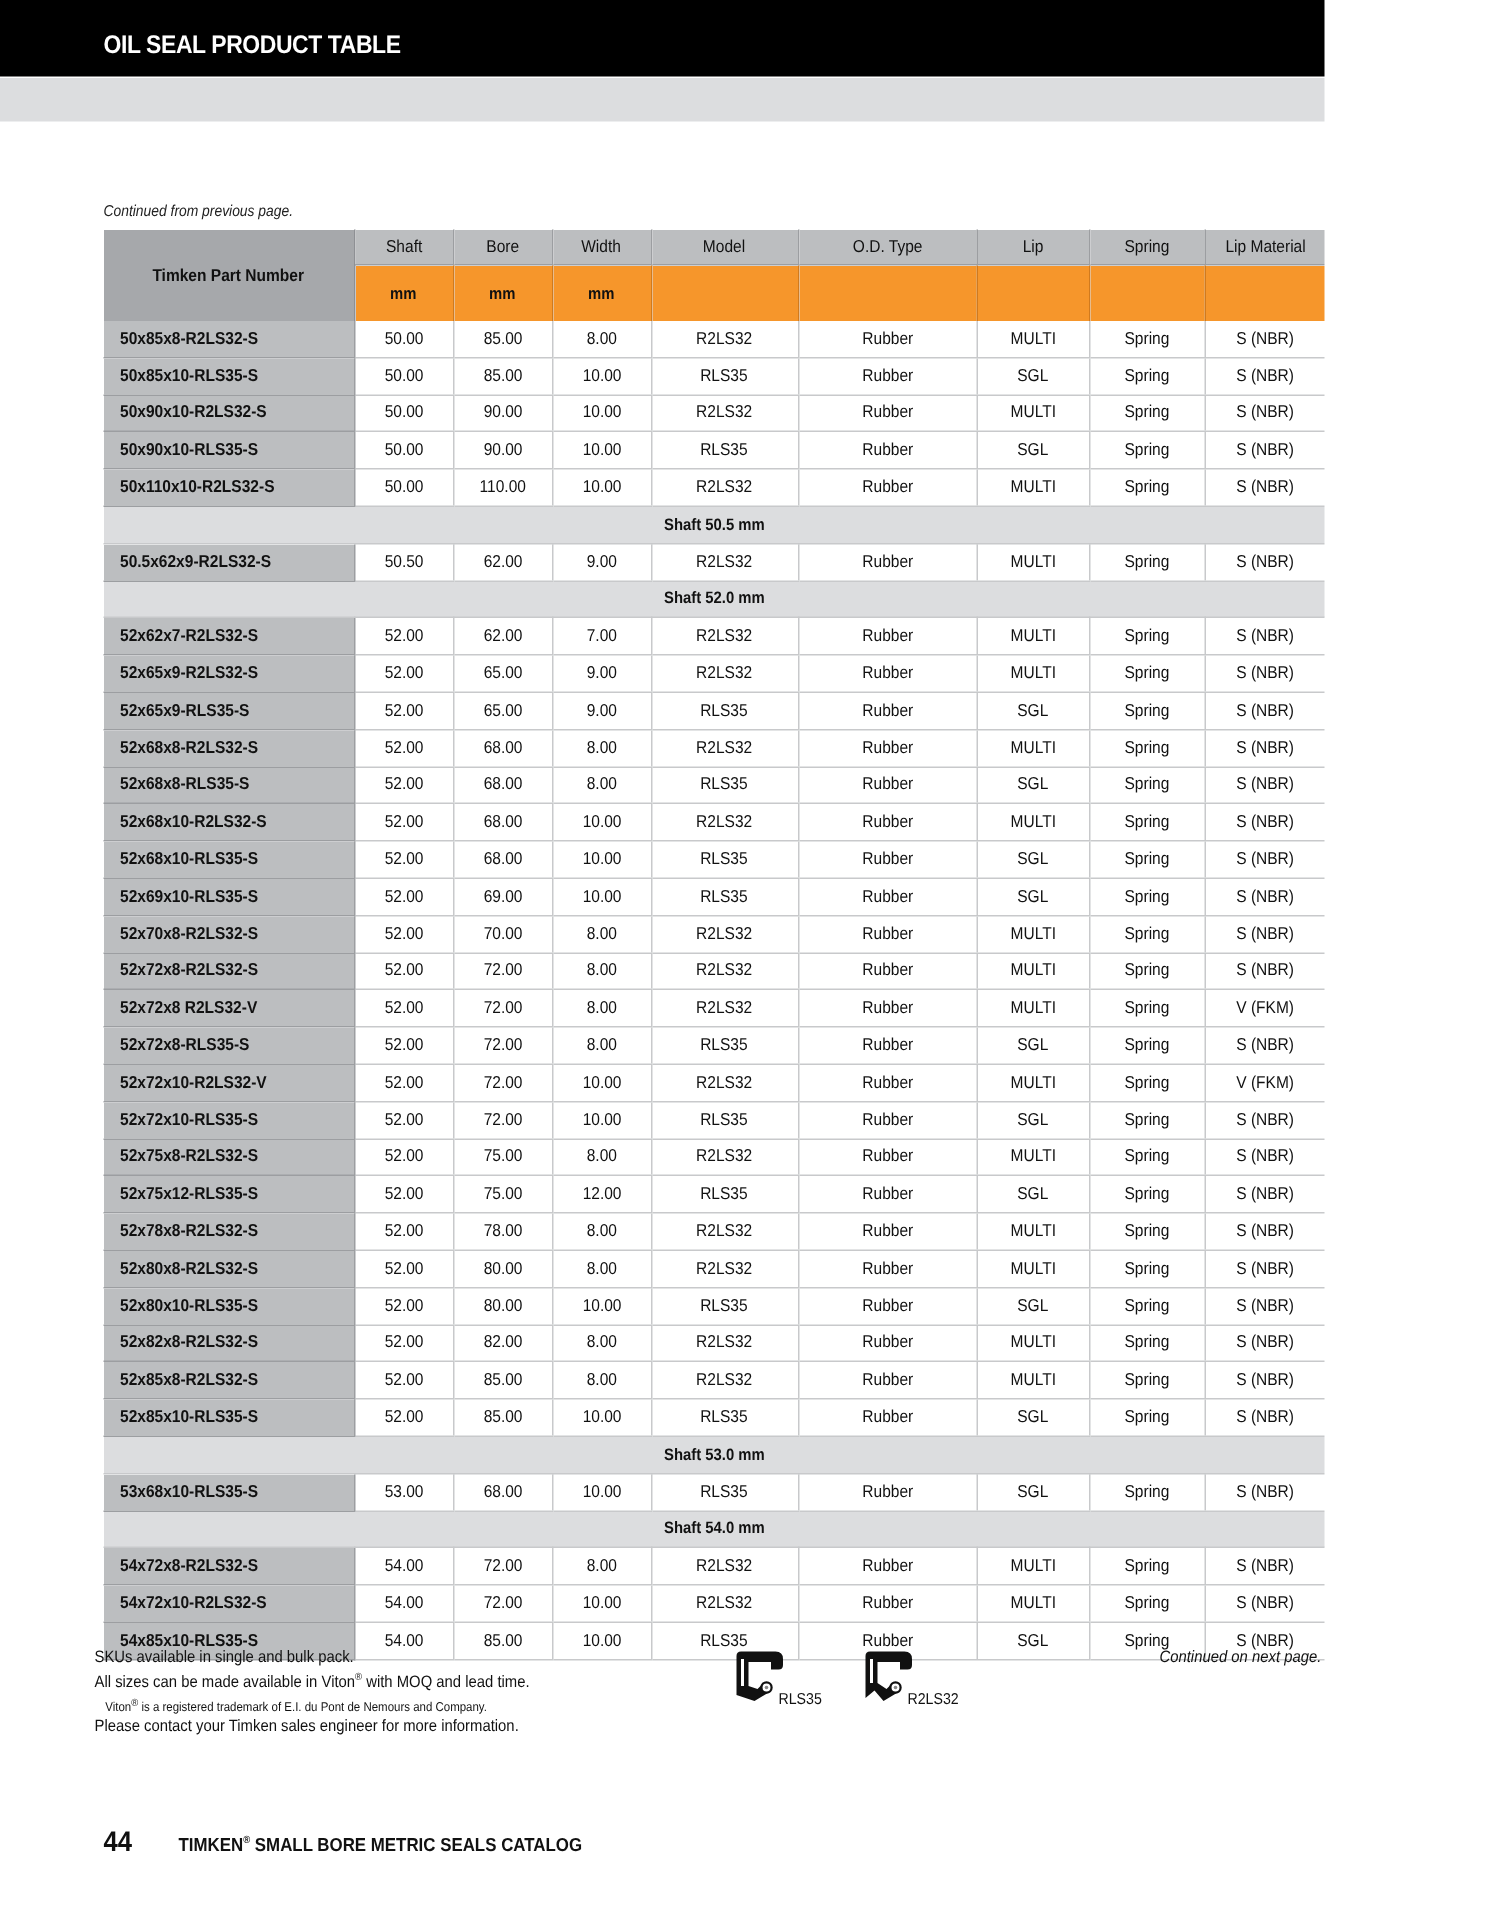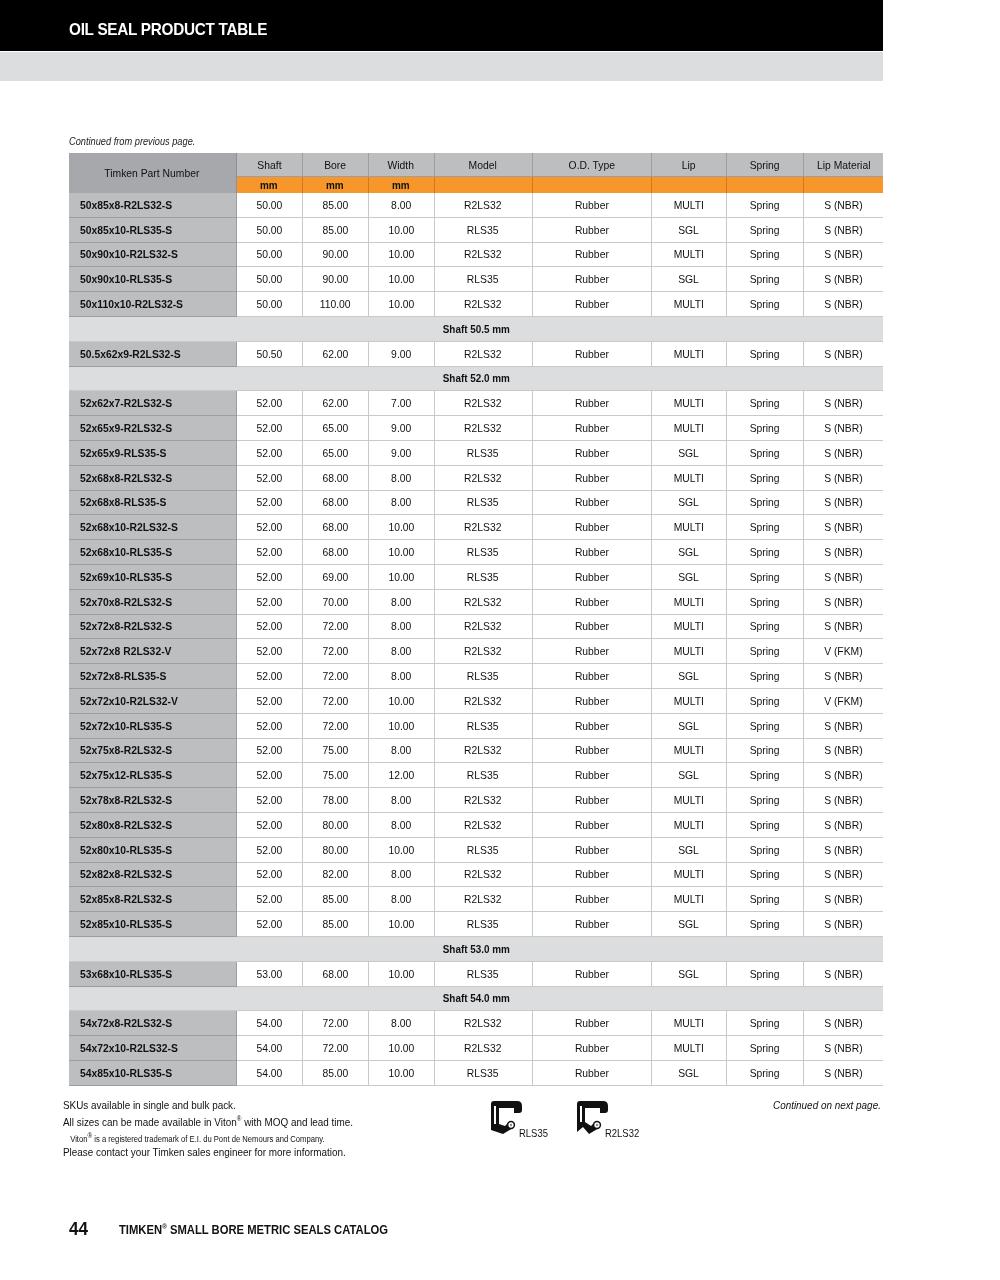--- a/index.html
+++ b/index.html
@@ -7,23 +7,23 @@
          font-family: "Liberation Sans", "DejaVu Sans", sans-serif; color: #111; }
   .title-bar { position: absolute; left: 0; top: 0; width: 883px; height: 51px; background: #000; }
   .title-bar .title { position: absolute; left: 69px; top: 20px; color: #fff; font-weight: bold;
          font-size: 17px; letter-spacing: -0.3px; transform: scaleX(0.9); transform-origin: left center; }
   .sub-bar { position: absolute; left: 0; top: 52px; width: 883px; height: 29px; background: #dcdddf; }
   .continued-prev { position: absolute; left: 69px; top: 135px; font-size: 10.5px; font-style: italic; color: #222;
          transform: scaleX(0.88); transform-origin: left center; }
   table.prod { position: absolute; left: 69px; top: 153px; width: 814px; border-collapse: collapse;
          table-layout: fixed; font-size: 11.5px; }
   table.prod th, table.prod td { padding: 0; text-align: center; vertical-align: middle; white-space: nowrap; overflow: hidden; }
-  .hdr-part { background: #a6a8ab; font-weight: normal; font-size: 11.5px; border-right: 1px solid #8e9094; }
+  .hdr-part { background: #a6a8ab; font-weight: bold; font-size: 11.5px; border-right: 1px solid #8e9094; }
   .hdr-col { background: #bcbec0; font-weight: normal; height: 23px; border-left: 1px solid #9c9ea1; border-bottom: 1px solid #9c9ea1; }
-  .hdr-unit { background: #f6962b; font-weight: bold; height: 16px; border-left: 1px solid #d07a1e; font-size: 11px; }
+  .hdr-unit { background: #f6962b; font-weight: bold; height: 37px; border-left: 1px solid #d07a1e; font-size: 11px; }
   tr.data td { height: 23.8px; border-bottom: 1px solid #c8c9cb; border-left: 1px solid #c8c9cb; background: #fff; }
   tr.data td.part { background: #bcbec0; text-align: left; padding-left: 11px; font-weight: bold;
          border-bottom: 1px solid #9c9ea1; border-left: none; border-right: 1px solid #9c9ea1; }
   tr.group td { height: 23.8px; background: #dcdddf; font-weight: bold; font-size: 11px; border-bottom: 1px solid #c8c9cb; }
   .cell-inner { display: inline-block; transform: scaleX(0.9); }
   .notes { position: absolute; left: 63px; top: 1098px; font-size: 11px; color: #111; line-height: 14px; }
   .notes .n { transform: scaleX(0.9); transform-origin: left center; white-space: nowrap; }
   .notes .small { font-size: 8.5px; padding-left: 8px; line-height: 13px; }
   .continued-next { position: absolute; left: 773px; top: 1099px; font-size: 11px; font-style: italic;
          transform: scaleX(0.9); transform-origin: left center; white-space: nowrap; }

